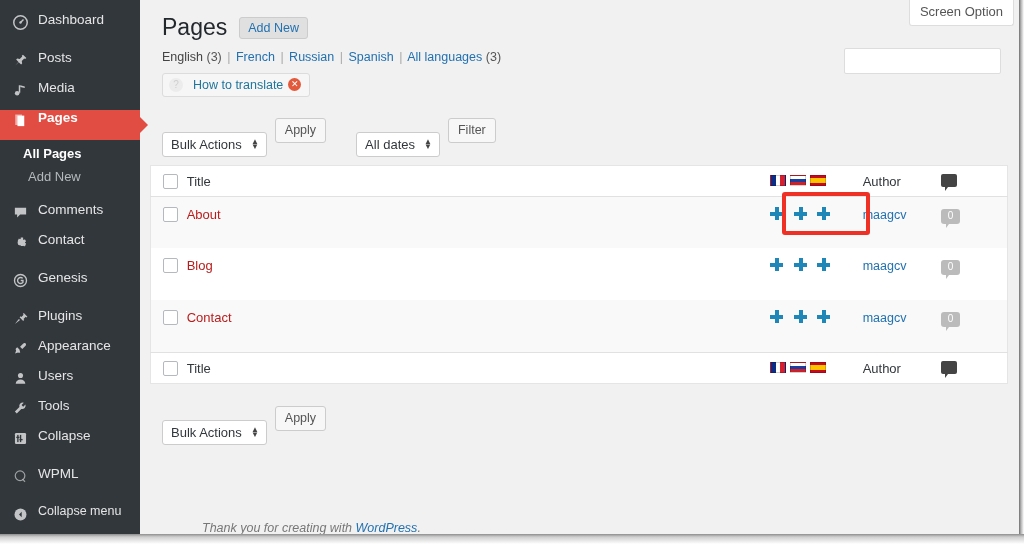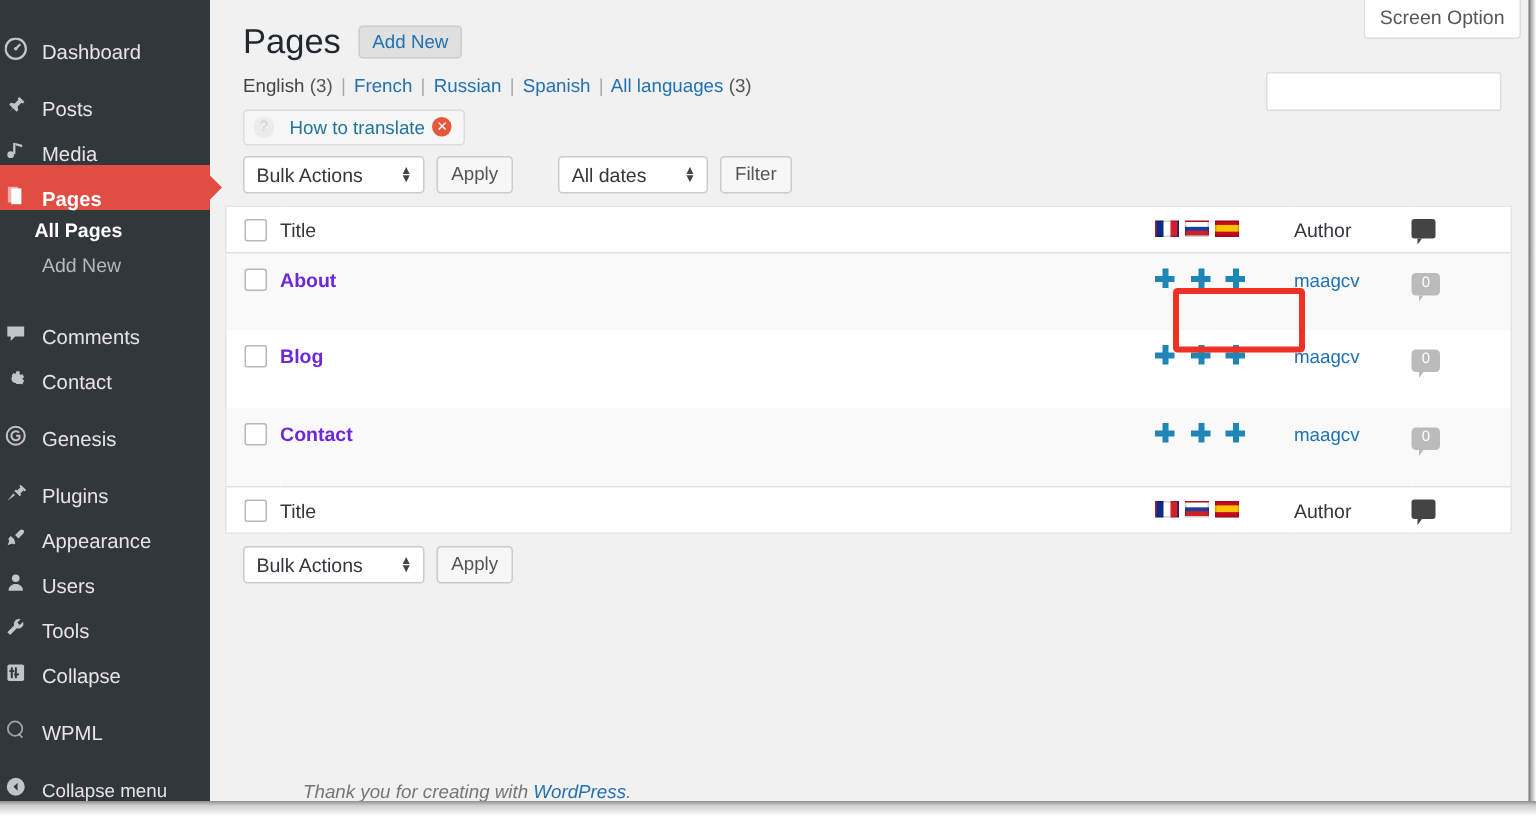--- a/index.html
+++ b/index.html
@@ -20,22 +20,23 @@
   #sidebar {
     position: absolute;
     left: 0; top: 0;
     width: 140px; height: 534px;
     background: #32373c;
     z-index: 5;
   }
   .menu-item {
     position: relative;
     display: flex;
-    align-items: flex-end;
+    align-items: flex-start;
     height: 30px;
+    padding-left: 10px;
     color: #e5e5e5;
     font-size: 13.5px;
     cursor: pointer;
   }
   .menu-item .mi-icon {
     width: 20px; height: 20px;
     display: flex; align-items: center; justify-content: center;
     margin-right: 8px;
     color: #c3c4c5;
     flex: 0 0 20px;
@@ -187,24 +188,25 @@
     gap: 8px;
   }
   .wp-select {
     position: relative;
     background: #fff;
     border: 1px solid #ccc;
     border-radius: 3px;
     height: 25px;
     display: flex;
     align-items: center;
-    padding: 0 40px 0 8px;
+    padding: 0 24px 0 8px;
     font-size: 13px;
     color: #32373c;
     cursor: pointer;
+    margin-top: 28px;
   }
   .wp-select .arrows {
     position: absolute;
     right: 7px; top: 50%;
     transform: translateY(-50%);
     display: flex; flex-direction: column;
     line-height: 5px;
     font-size: 8px;
     color: #444;
   }
@@ -257,22 +259,22 @@
     width: 15px; height: 15px;
     border: 1px solid #b4b9be;
     border-radius: 2px;
     background: #fff;
     cursor: pointer;
   }
   #pages-table tbody tr { height: 52px; }
   #pages-table tbody tr.alt { background: #f9f9f9; }
   #pages-table tbody td { padding-top: 10px; }
   .row-title {
-    color: #6d28d9;
-    font-weight: bold;
+    color: #b91c1c;
+    font-weight: normal;
     font-size: 13px;
     text-decoration: none;
     cursor: pointer;
   }
   .lang-cell { white-space: nowrap; }
   .plus-ico {
     display: inline-block;
     width: 13px; height: 13px;
     position: relative;
     margin-right: 7px;

